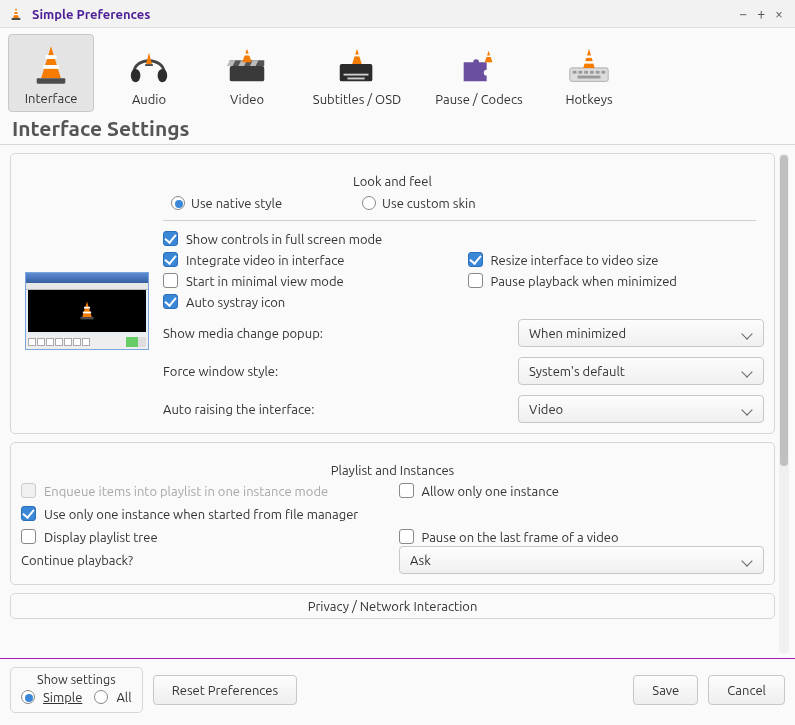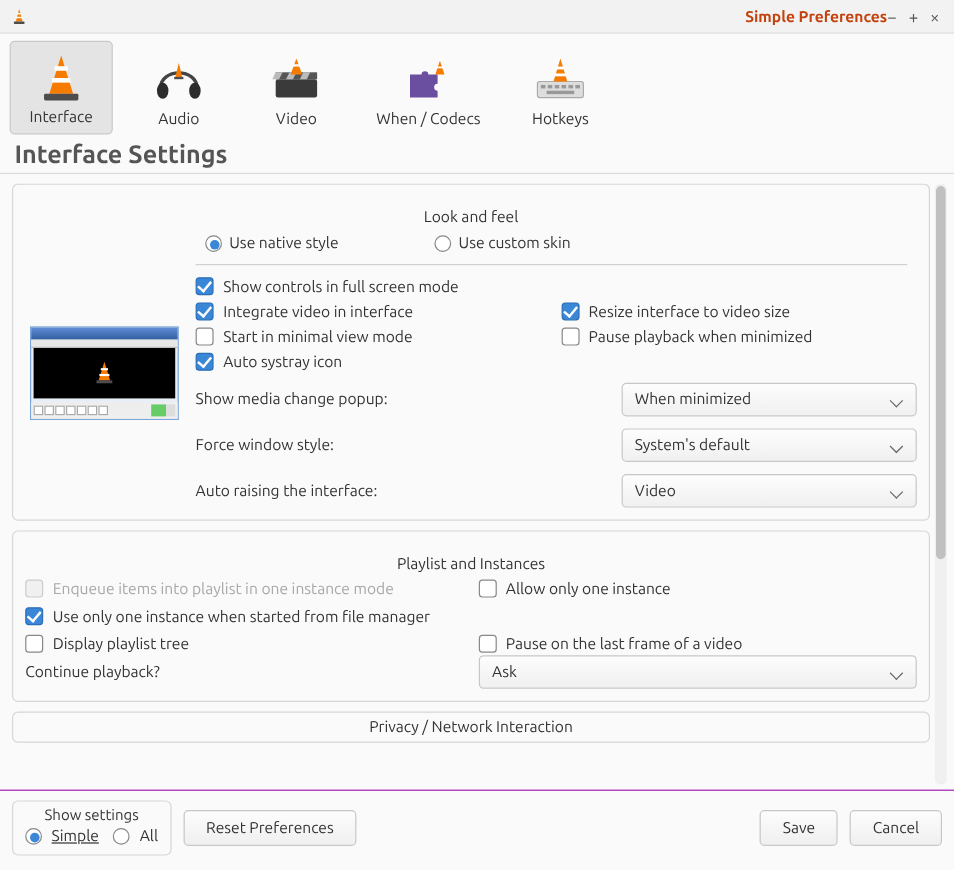--- a/index.html
+++ b/index.html
@@ -1,20 +1,20 @@
 <!DOCTYPE html>
 <html><head>
 <meta charset="utf-8">
 <style>
   * { box-sizing: border-box; }
   html, body { margin:0; padding:0; font-family: "Ubuntu","Cantarell","Segoe UI",sans-serif; font-size:13px; color:#333; background:#fafafa; }
   .window { width:795px; height:725px; display:flex; flex-direction:column; background:#fafafa; }
   .titlebar { height:28px; background:#f2f2f2; display:flex; align-items:center; padding:0 8px; border-bottom:1px solid #e0e0e0; }
   .titlebar-icon { width:16px; height:16px; margin-right:8px; }
-  .titlebar-title { flex:1; text-align:right; font-weight:600; font-size:13px; color:#c2410c; }
+  .titlebar-title { flex:1; text-align:left; font-weight:600; font-size:13px; color:#4c1d95; }
   .titlebar-btns { display:flex; gap:10px; font-size:14px; color:#555; padding-right:4px; }
   .titlebar-btns span { cursor:default; }
   .toolbar { display:flex; gap:12px; padding:6px 8px 4px 8px; }
   .toolbtn { display:flex; flex-direction:column; align-items:center; justify-content:flex-end; width:86px; height:78px; border-radius:4px; padding:6px 4px 6px 4px; cursor:default; }
   .toolbtn.active { background:#e4e4e4; border:1px solid #c8c8c8; }
   .toolbtn .icon-slot { width:56px; height:44px; display:flex; align-items:center; justify-content:center; }
   .toolbtn .label { font-size:13px; color:#333; margin-top:4px; }
   .section-title { font-size:21px; font-weight:600; color:#555; padding:0 12px 4px 12px; }
   .divider { height:1px; background:#d9d9d9; margin:0 0 8px 0; }
   .content-row { flex:1; display:flex; overflow:hidden; padding:0 6px 4px 10px; gap:4px; }
@@ -120,26 +120,38 @@
           <polygon points="30,16 36,16 33,22 27,22" fill="#bbb"></polygon>
           <polygon points="24,4 29,18 19,18" fill="#f57c00"></polygon>
           <rect x="20.5" y="9" width="7" height="2" fill="#fff"></rect>
         </svg>
       </span>
       <span class="label">Video</span>
     </div>
     <div class="toolbtn" style="width:110px;">
       <span class="icon-slot">
         <svg width="46" height="44" viewBox="0 0 48 44">
+          <rect x="6" y="20" width="34" height="18" rx="2" fill="#2b2b2b"></rect>
+          <rect x="10" y="30" width="26" height="2" fill="#ccc"></rect>
+          <rect x="14" y="34" width="18" height="2" fill="#ccc"></rect>
+          <polygon points="24,4 29,20 19,20" fill="#f57c00"></polygon>
+          <rect x="20.5" y="10" width="7" height="2" fill="#fff"></rect>
+        </svg>
+      </span>
+      <span class="label">Subtitles / OSD</span>
+    </div>
+    <div class="toolbtn" style="width:110px;">
+      <span class="icon-slot">
+        <svg width="46" height="44" viewBox="0 0 48 44">
           <path d="M8 18 h10 a3 3 0 1 1 6 0 h8 v8 a3 3 0 1 0 0 6 v6 h-24 z" fill="#6a4fa0"></path>
           <polygon points="34,6 38,18 30,18" fill="#f57c00"></polygon>
           <rect x="31" y="11" width="6" height="1.5" fill="#fff"></rect>
         </svg>
       </span>
-      <span class="label">When / Codecs</span>
+      <span class="label">Pause / Codecs</span>
     </div>
     <div class="toolbtn">
       <span class="icon-slot">
         <svg width="46" height="44" viewBox="0 0 48 44">
           <rect x="4" y="24" width="40" height="14" rx="2" fill="#ddd" stroke="#aaa"></rect>
           <rect x="7" y="27" width="4" height="3" fill="#999"></rect>
             <rect x="13" y="27" width="4" height="3" fill="#999"></rect>
             <rect x="19" y="27" width="4" height="3" fill="#999"></rect>
             <rect x="25" y="27" width="4" height="3" fill="#999"></rect>
             <rect x="31" y="27" width="4" height="3" fill="#999"></rect>

